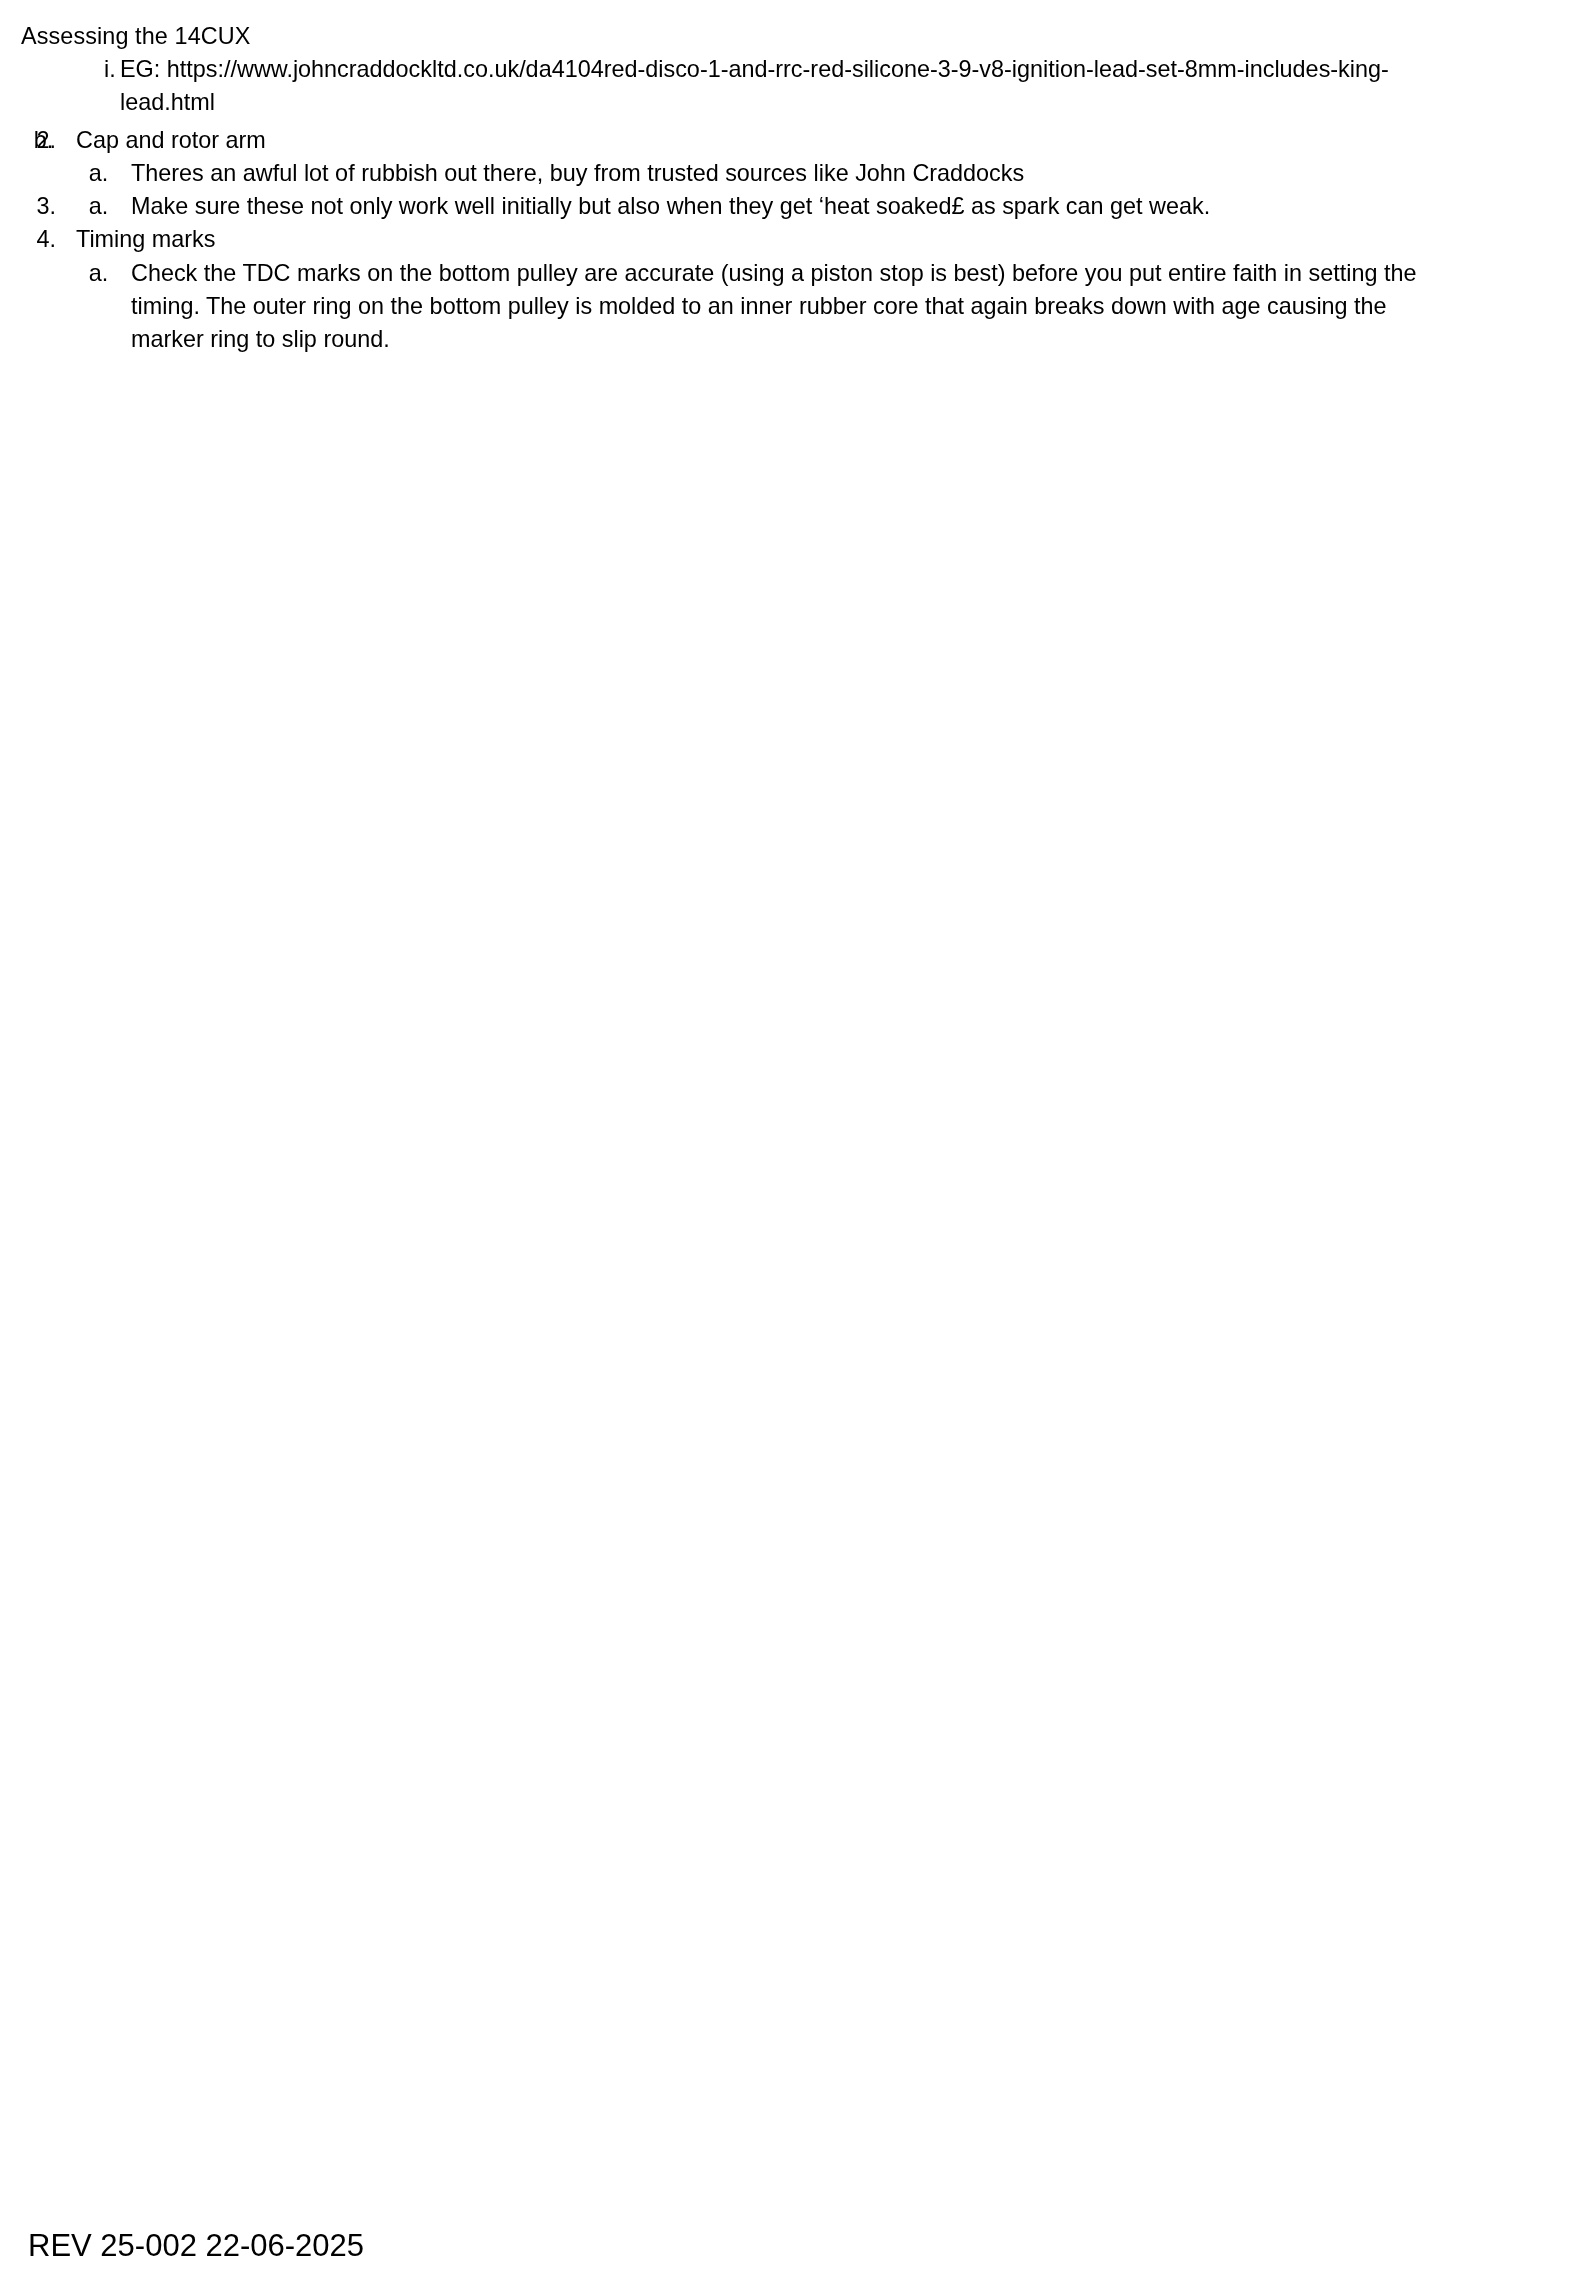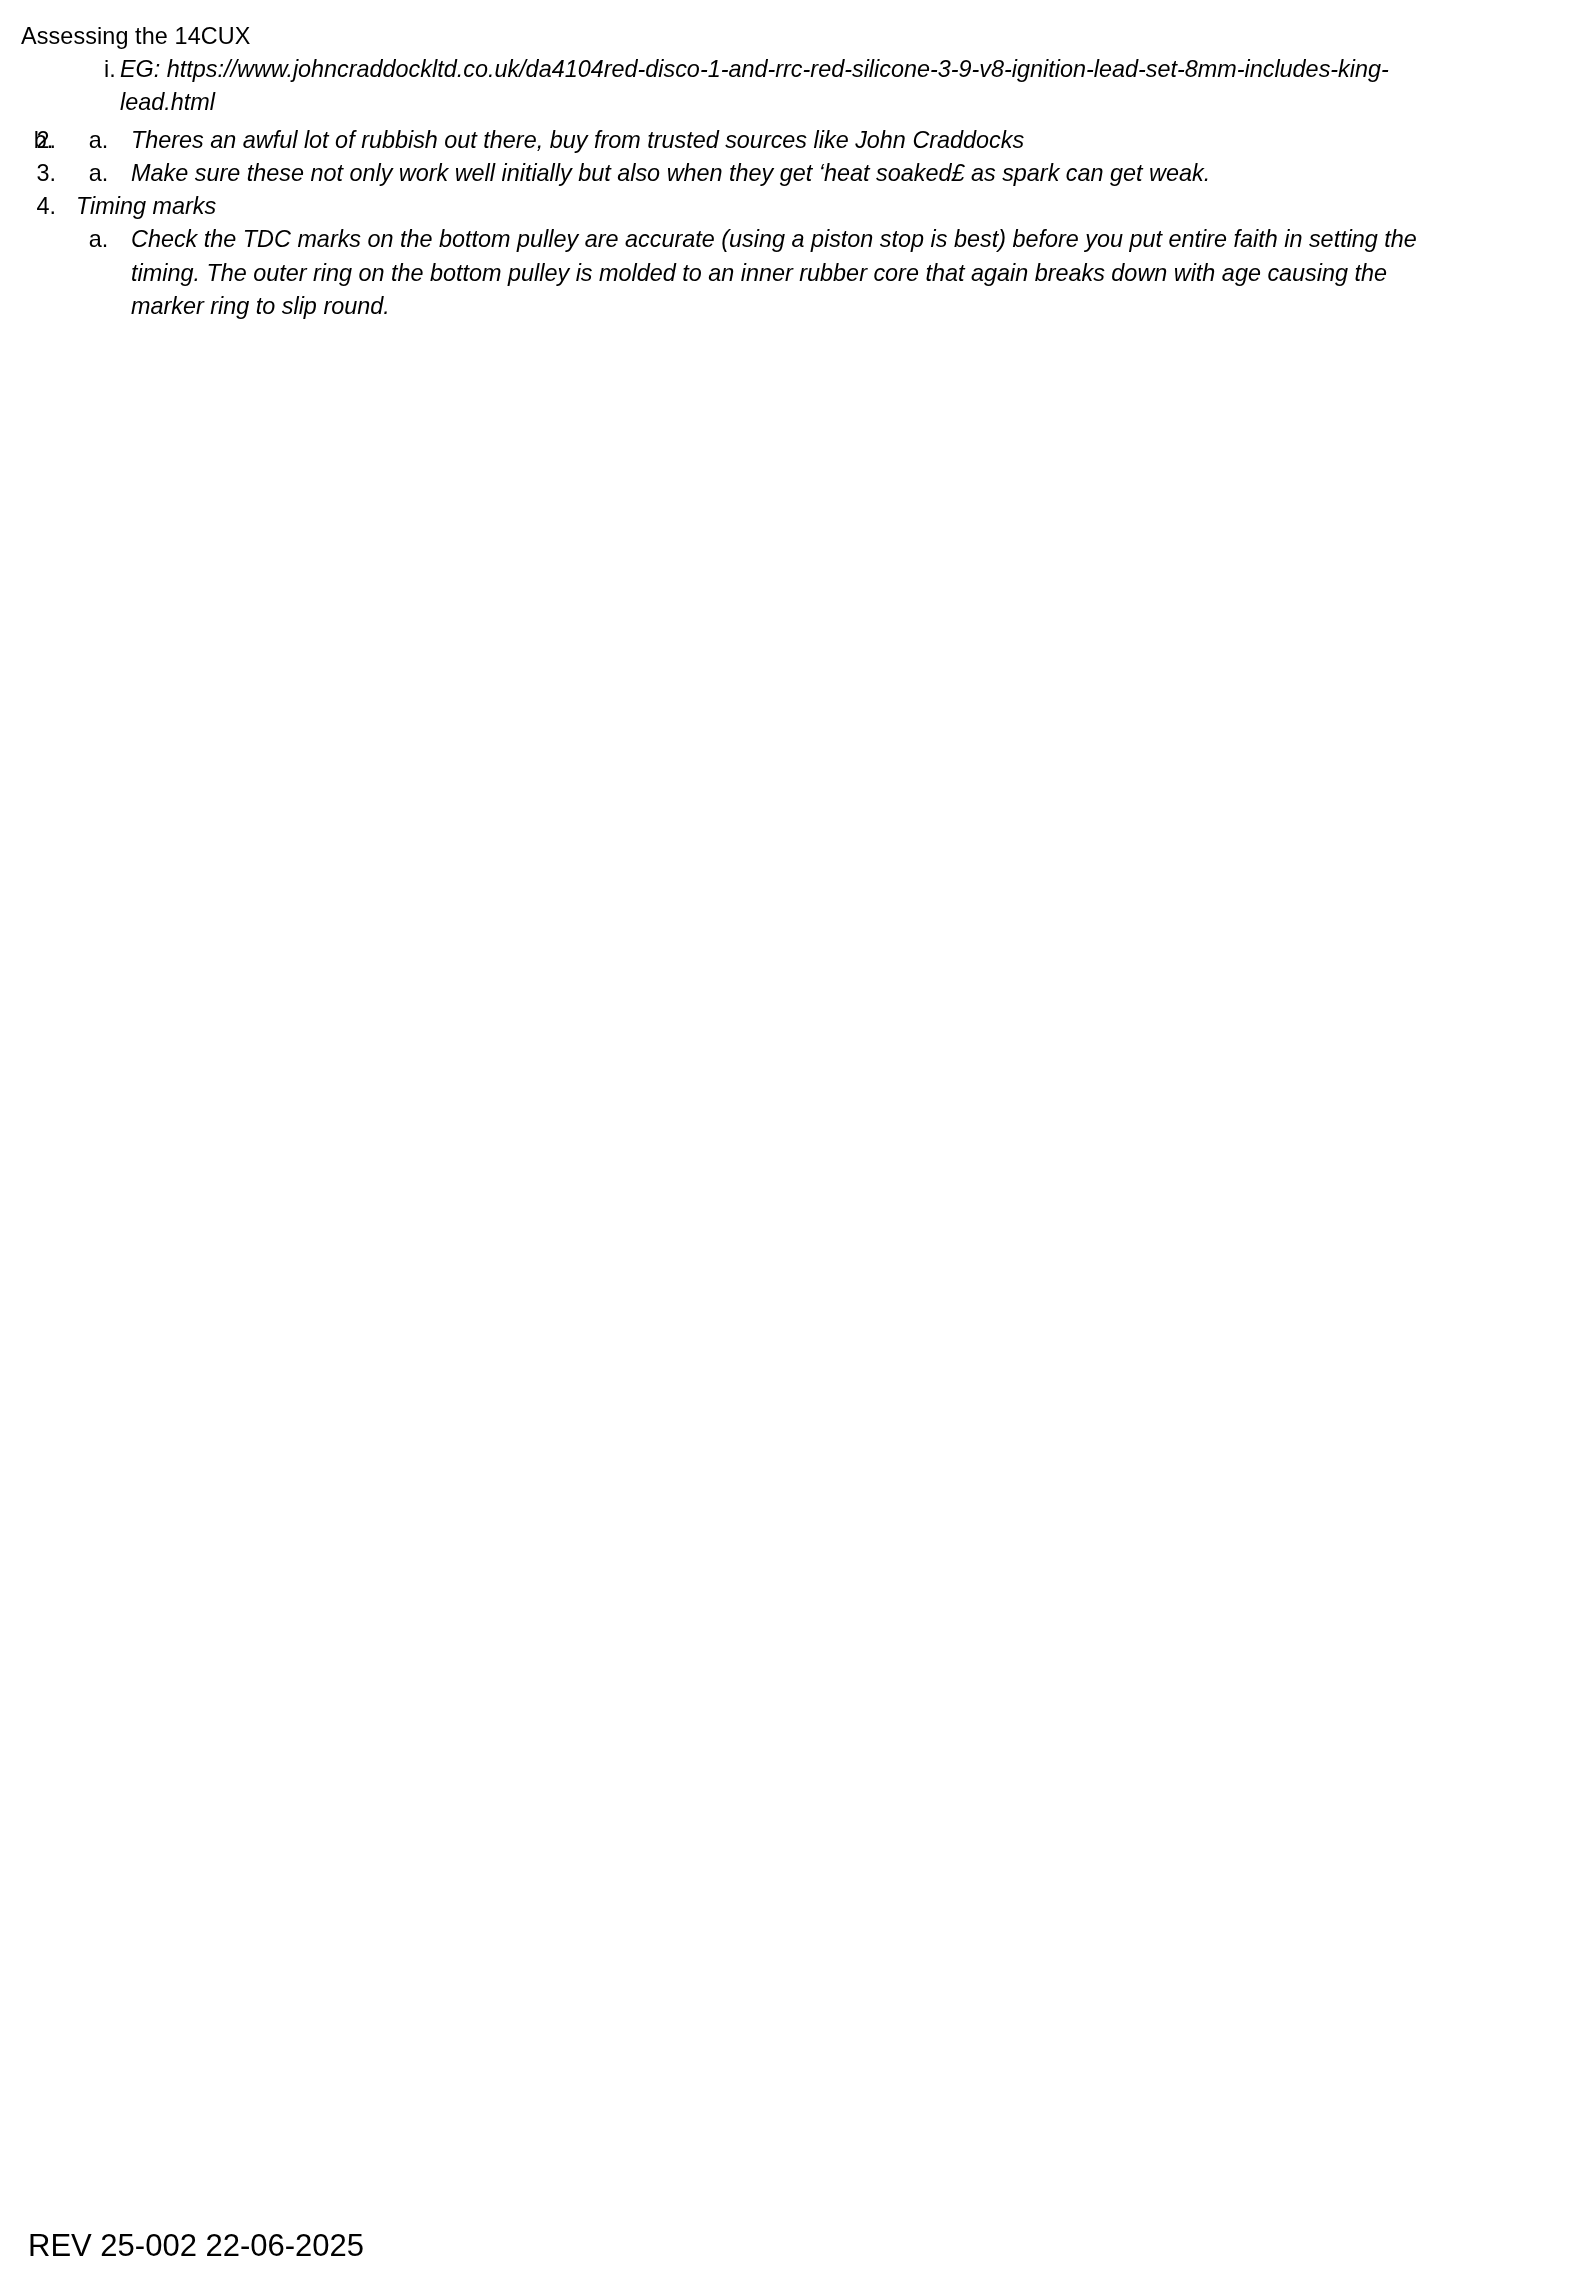--- a/index.html
+++ b/index.html
@@ -93,21 +93,20 @@
     position: absolute;
     left: 12.8px;
     top: 0;
     width: 27px;
     text-align: right;
   }
   .txt {
     display: block;
     word-wrap: break-word;
     overflow-wrap: break-word;
-    font-style: italic;
   }
   .w-narrow { max-width: 1326px; }
   .w-mid { max-width: 1326px; }
 </style>
 </head>
 <body>
 
 <div class="page">
 
   <div class="header">Assessing the 14CUX</div>
@@ -128,20 +127,21 @@
     <ol class="level2" style="margin-top:4.3px;">
       <li>
         <span class="marker">b.</span>
       </li>
     </ol>
 
     <ol class="level1" style="margin-top:4.3px;">
 
       <li>
         <span class="marker">2.</span>
+        <span class="txt">Cap and rotor arm</span>
         <ol class="level2">
           <li>
             <span class="marker">a.</span>
             <span class="txt w-mid">Theres an awful lot of rubbish out there, buy from trusted sources like John Craddocks</span>
           </li>
         </ol>
       </li>
 
       <li>
         <span class="marker">3.</span>

